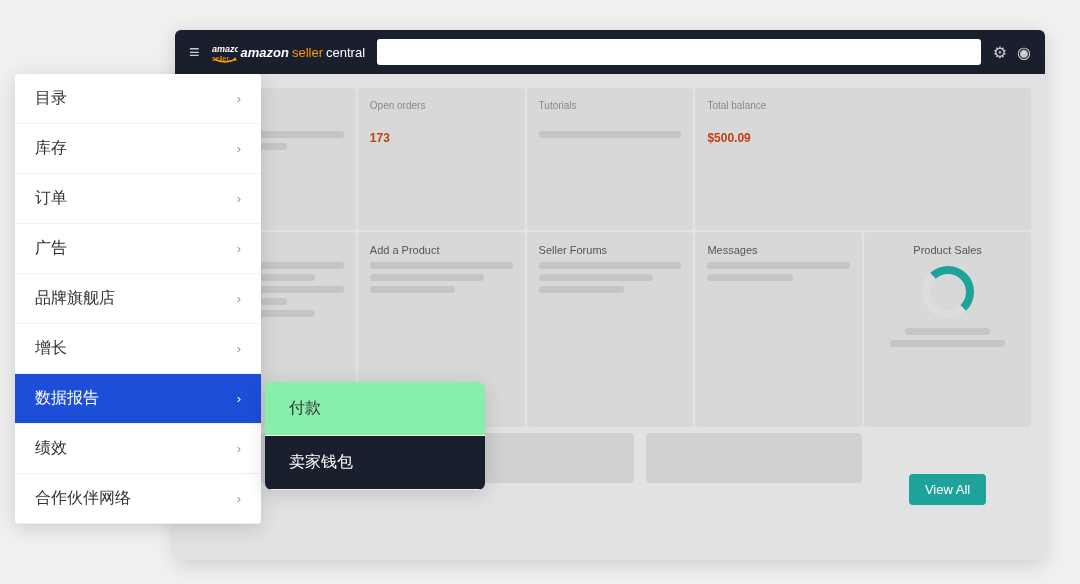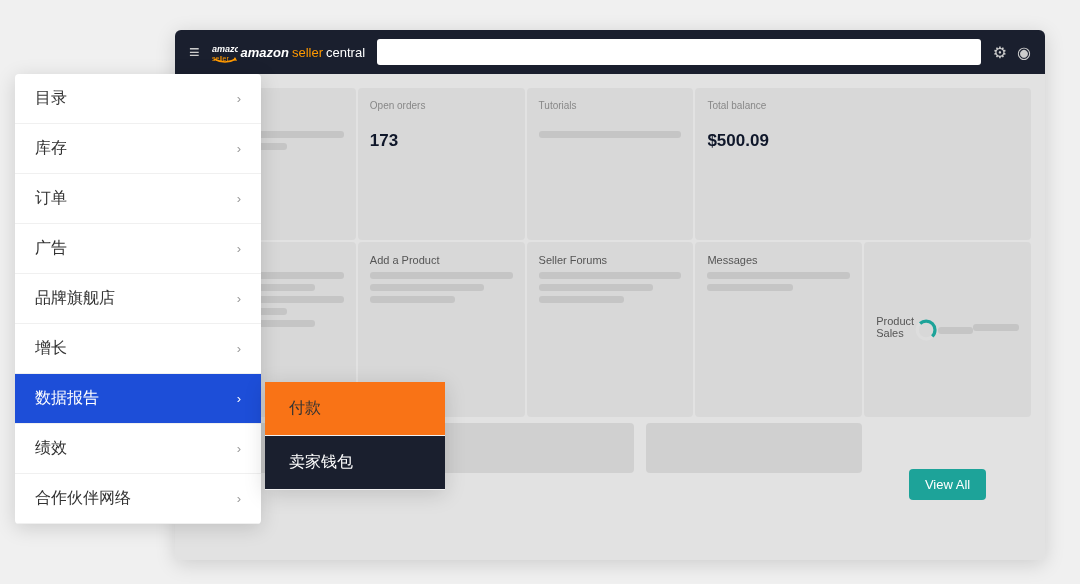--- a/index.html
+++ b/index.html
@@ -81,22 +81,22 @@
       padding: 12px;
     }
 
     .widget-label {
       font-size: 10px;
       color: #888;
       margin-bottom: 20px;
     }
 
     .widget-value {
-      font-size: 17px;
-      color: #0f172a;
+      font-size: 12px;
+      color: #c2410c;
       font-weight: bold;
     }
 
     .widget-title {
       font-size: 11px;
       color: #555;
       font-weight: normal;
       margin-bottom: 6px;
     }
 
@@ -165,25 +165,26 @@
 
     .menu-item.active .chevron {
       color: white;
     }
 
     
     .submenu {
       position: absolute;
       top: 382px;
       left: 265px;
-      width: 180px;
-      background: #f97316;
+      width: 220px;
+      background: #86efac;
       box-shadow: 0 4px 20px rgba(0,0,0,0.15);
       z-index: 11;
       overflow: hidden;
+      border-radius: 7px;
     }
 
     .submenu-item {
       display: flex;
       align-items: center;
       padding: 16px 24px;
       font-size: 16px;
       color: #333;
       cursor: pointer;
       border-bottom: 1px solid #f0f0f0;
@@ -269,21 +270,21 @@
       <div class="widget-title">Seller Forums</div>
       <div class="placeholder-line long"></div>
       <div class="placeholder-line medium"></div>
       <div class="placeholder-line short"></div>
     </div>
     <div class="widget-card">
       <div class="widget-title">Messages</div>
       <div class="placeholder-line long"></div>
       <div class="placeholder-line short"></div>
     </div>
-    <div class="widget-card" style="display:flex;flex-direction:row;align-items:center;">
+    <div class="widget-card" style="display:flex;flex-direction:column;align-items:center;">
       <div class="widget-title">Product Sales</div>
 
       <svg width="60" height="60" viewBox="0 0 60 60">
         <circle cx="30" cy="30" r="22" fill="none" stroke="#ddd" stroke-width="8"></circle>
         <circle cx="30" cy="30" r="22" fill="none" stroke="#1da399" stroke-width="8" stroke-dasharray="69 69" stroke-dashoffset="17" transform="rotate(-90 30 30)"></circle>
       </svg>
       <div class="placeholder-line short" style="margin-top:6px;"></div>
       <div class="placeholder-line medium"></div>
     </div>
 

